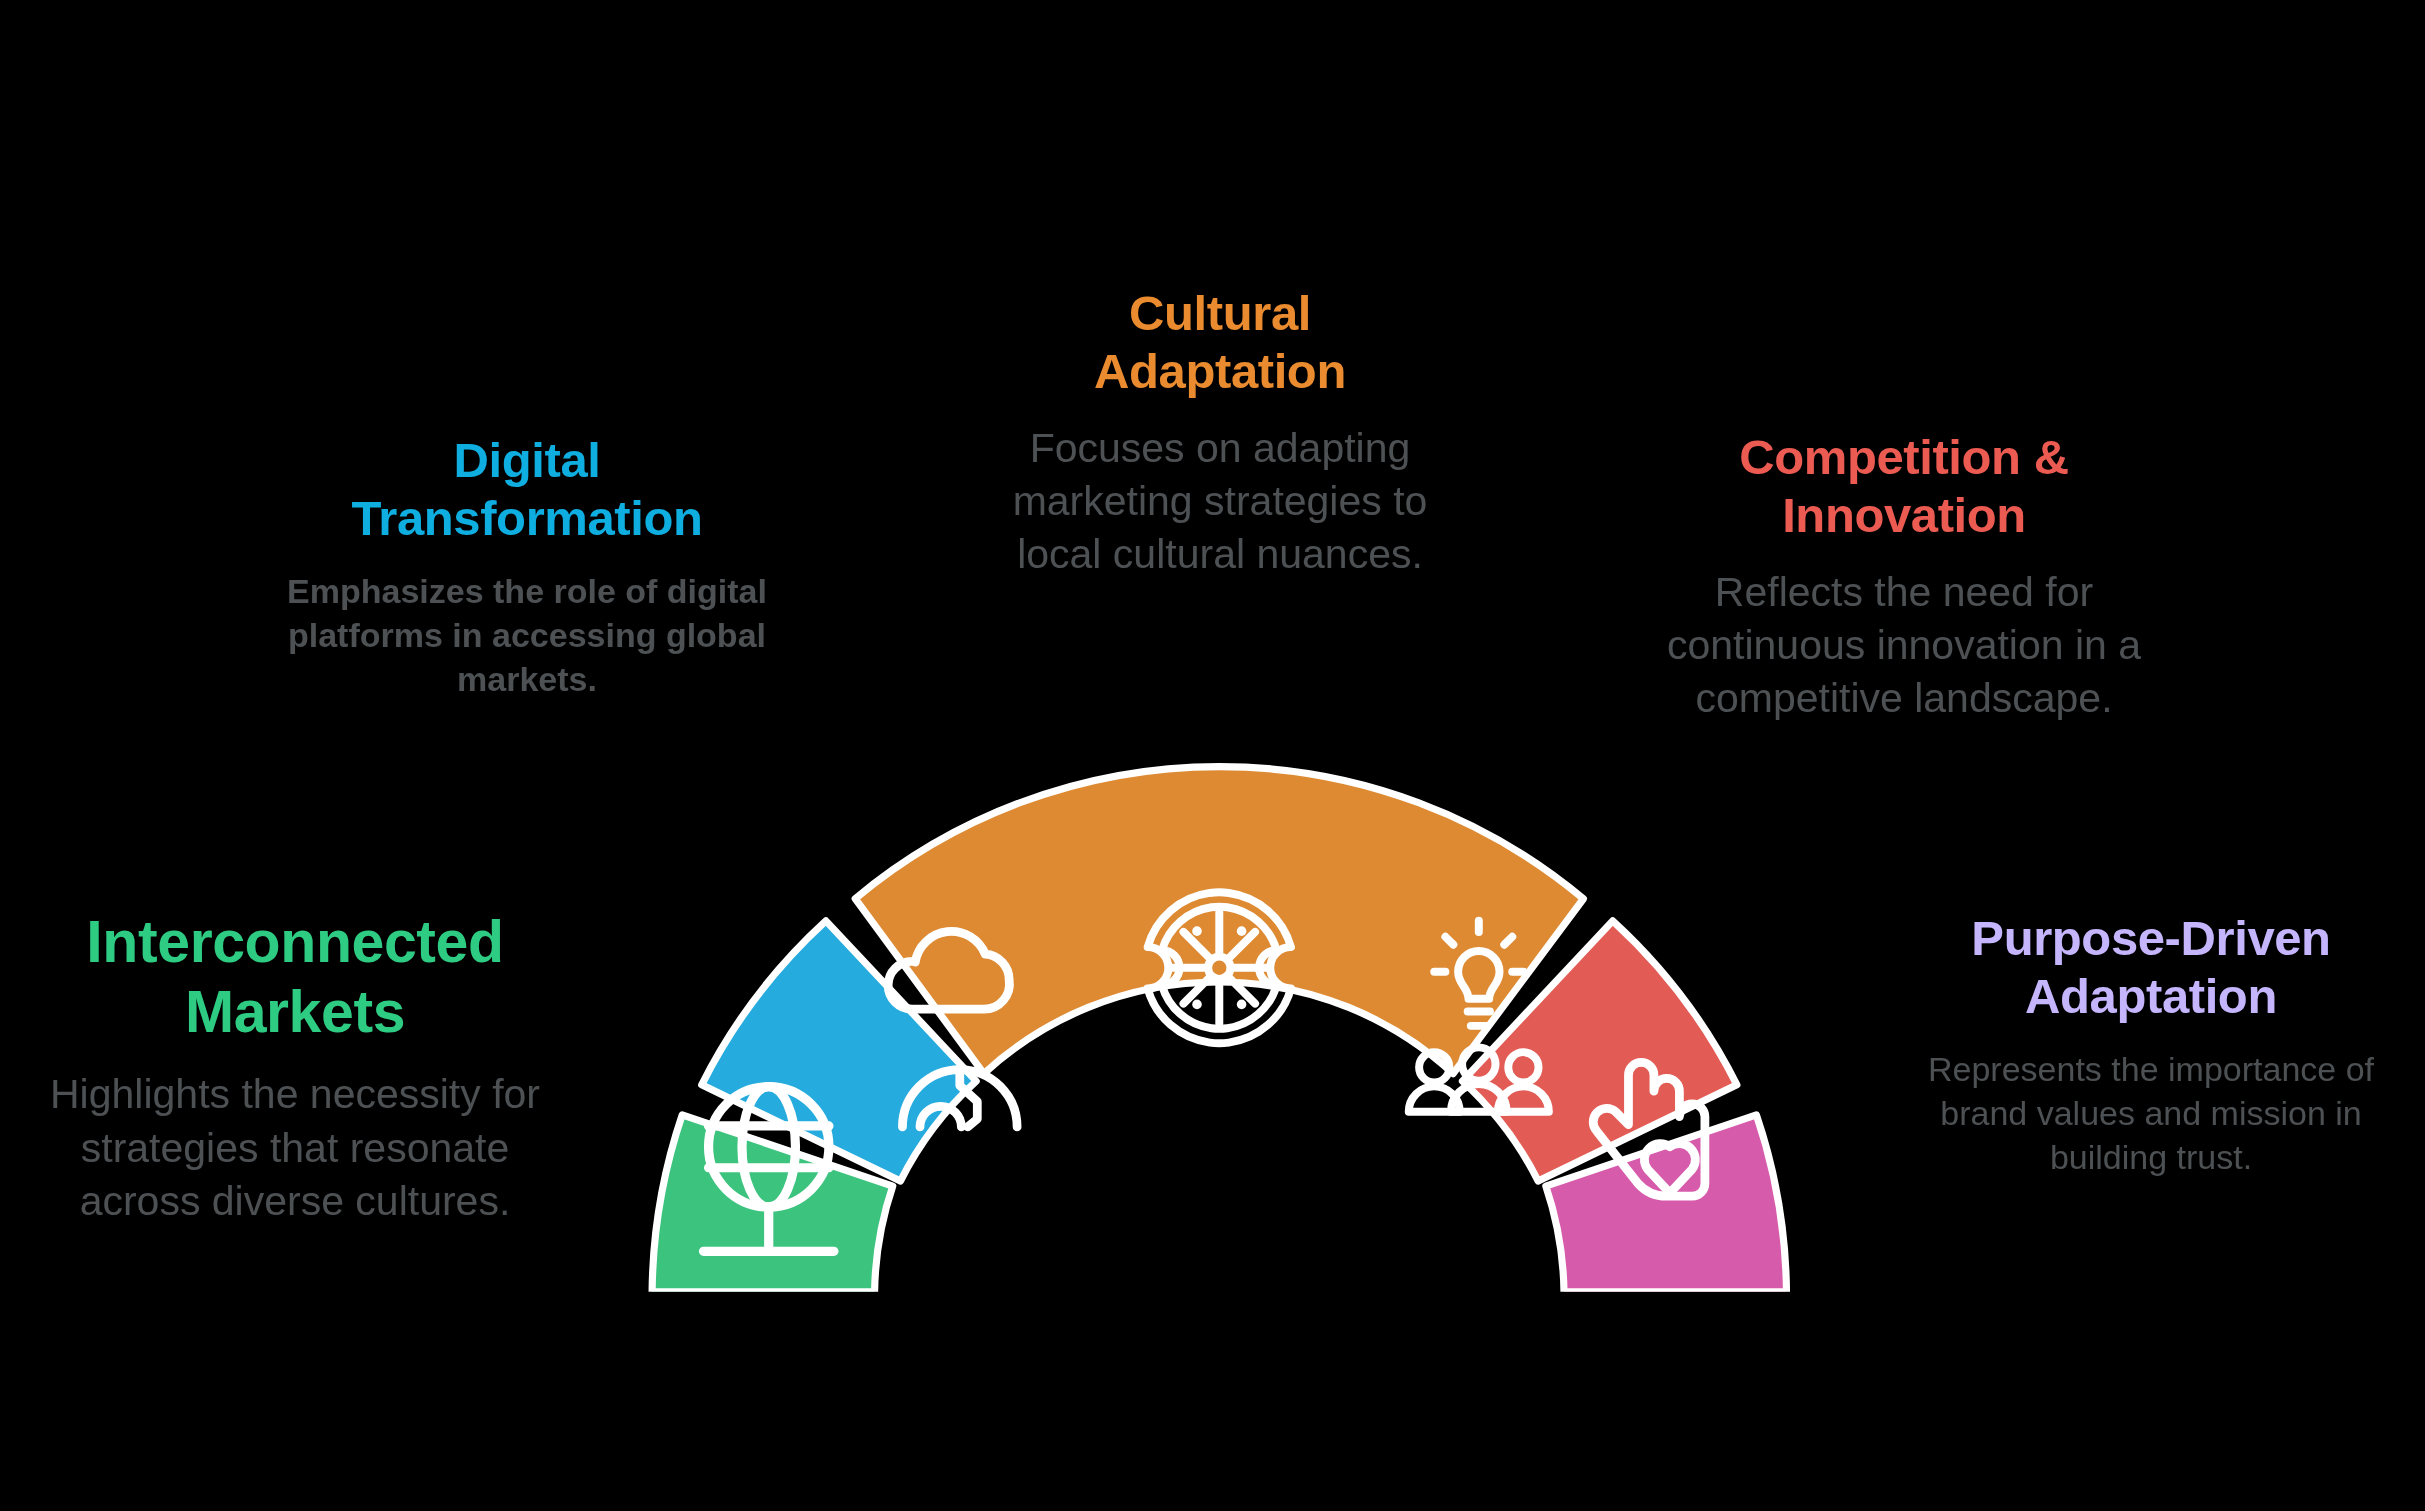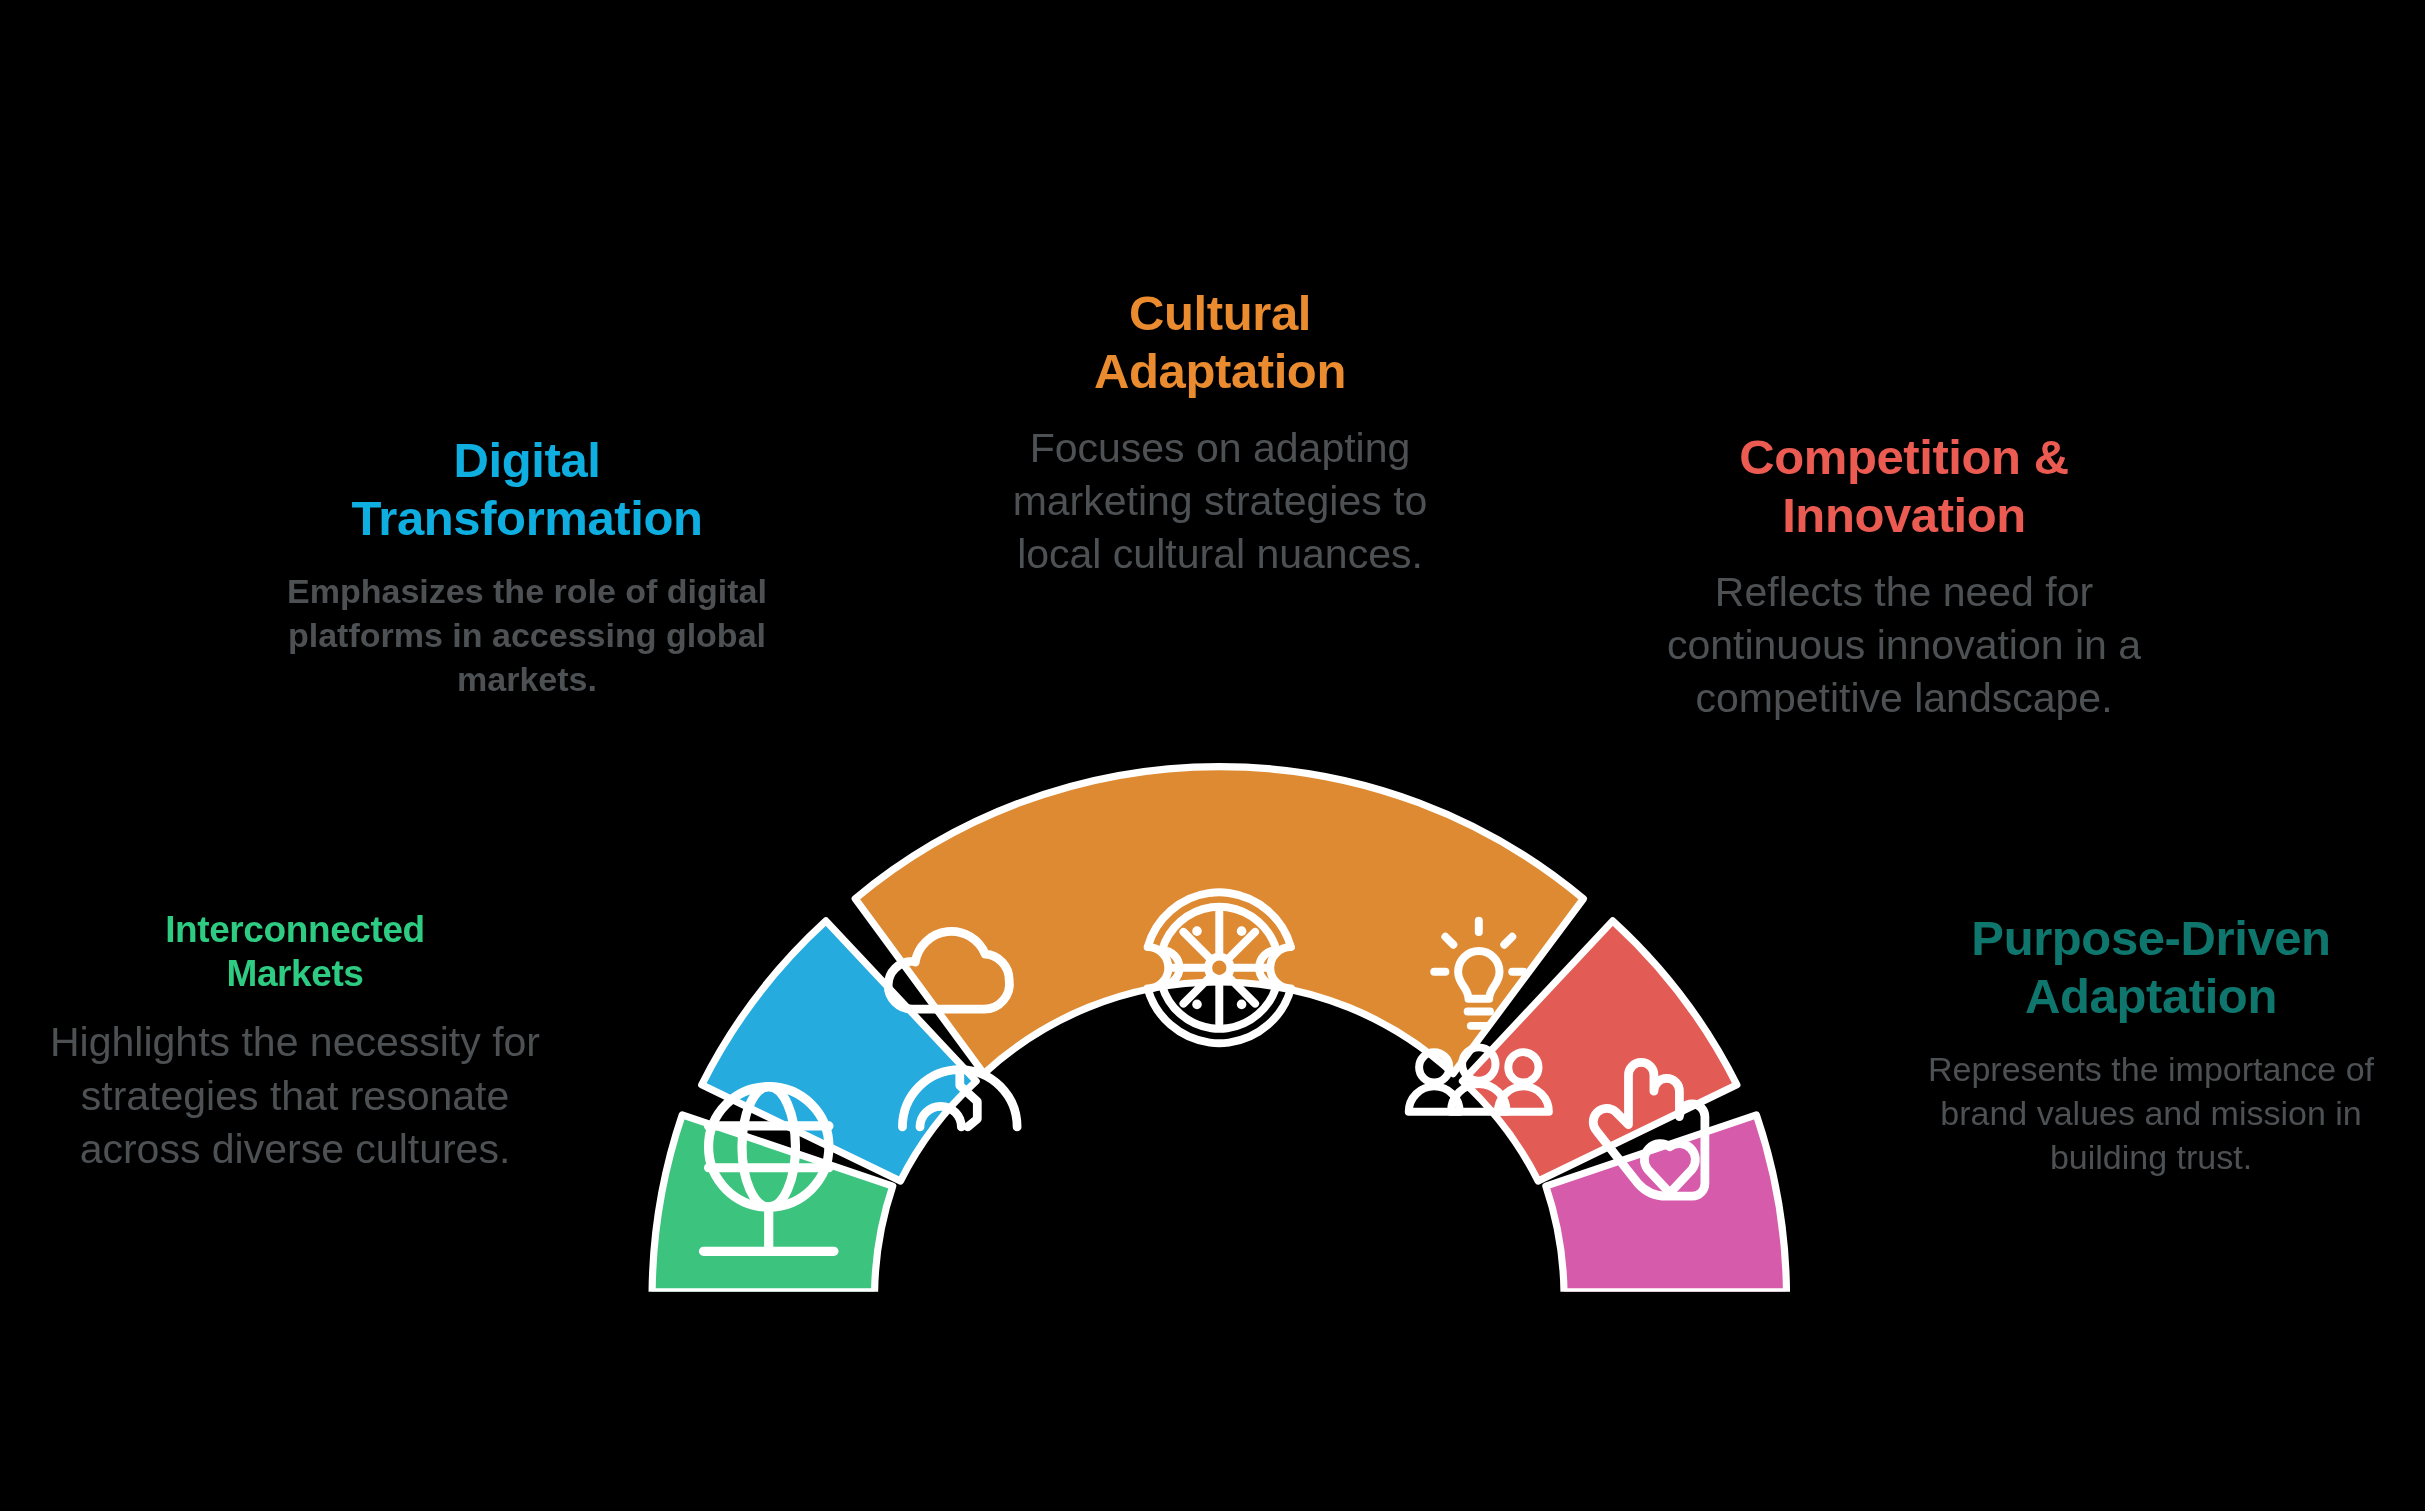--- a/index.html
+++ b/index.html
@@ -35,21 +35,21 @@
     color: #4d5153;
     line-height: 1.30;
     margin: 0;
     font-weight: 400;
   }
 
   
   #blk-interconnected {
     left: 48px;  top: 908px; width: 494px;
   }
-  #blk-interconnected .title { font-size: 37px; color: #2ECC82; }
+  #blk-interconnected .title { font-size: 59px; color: #2ECC82; }
   #blk-interconnected .desc  { font-size: 41px; }
 
   #blk-digital {
     left: 280px; top: 432px;  width: 494px;
   }
   #blk-digital .title { font-size: 49px; color: #0FAEE0; }
   #blk-digital .desc  { font-size: 34px; font-weight: bold; }
 
   #blk-cultural {
     left: 973px; top: 285px; width: 494px;
@@ -59,21 +59,21 @@
 
   #blk-competition {
     left: 1657px; top: 429px; width: 494px;
   }
   #blk-competition .title { font-size: 49px; color: #EC5B52; }
   #blk-competition .desc  { font-size: 41px; }
 
   #blk-purpose {
     left: 1896px; top: 910px; width: 510px;
   }
-  #blk-purpose .title { font-size: 49px; color: #0f766e; }
+  #blk-purpose .title { font-size: 49px; color: #c4b5fd; }
   #blk-purpose .desc  { font-size: 34px; }
 
   .wheel {
     position: absolute;
     left: 621px;
     top: 717px;
     width: 1195px;
     height: 605px;
   }
   .wheel svg { display: block; width: 100%; height: 100%; }

